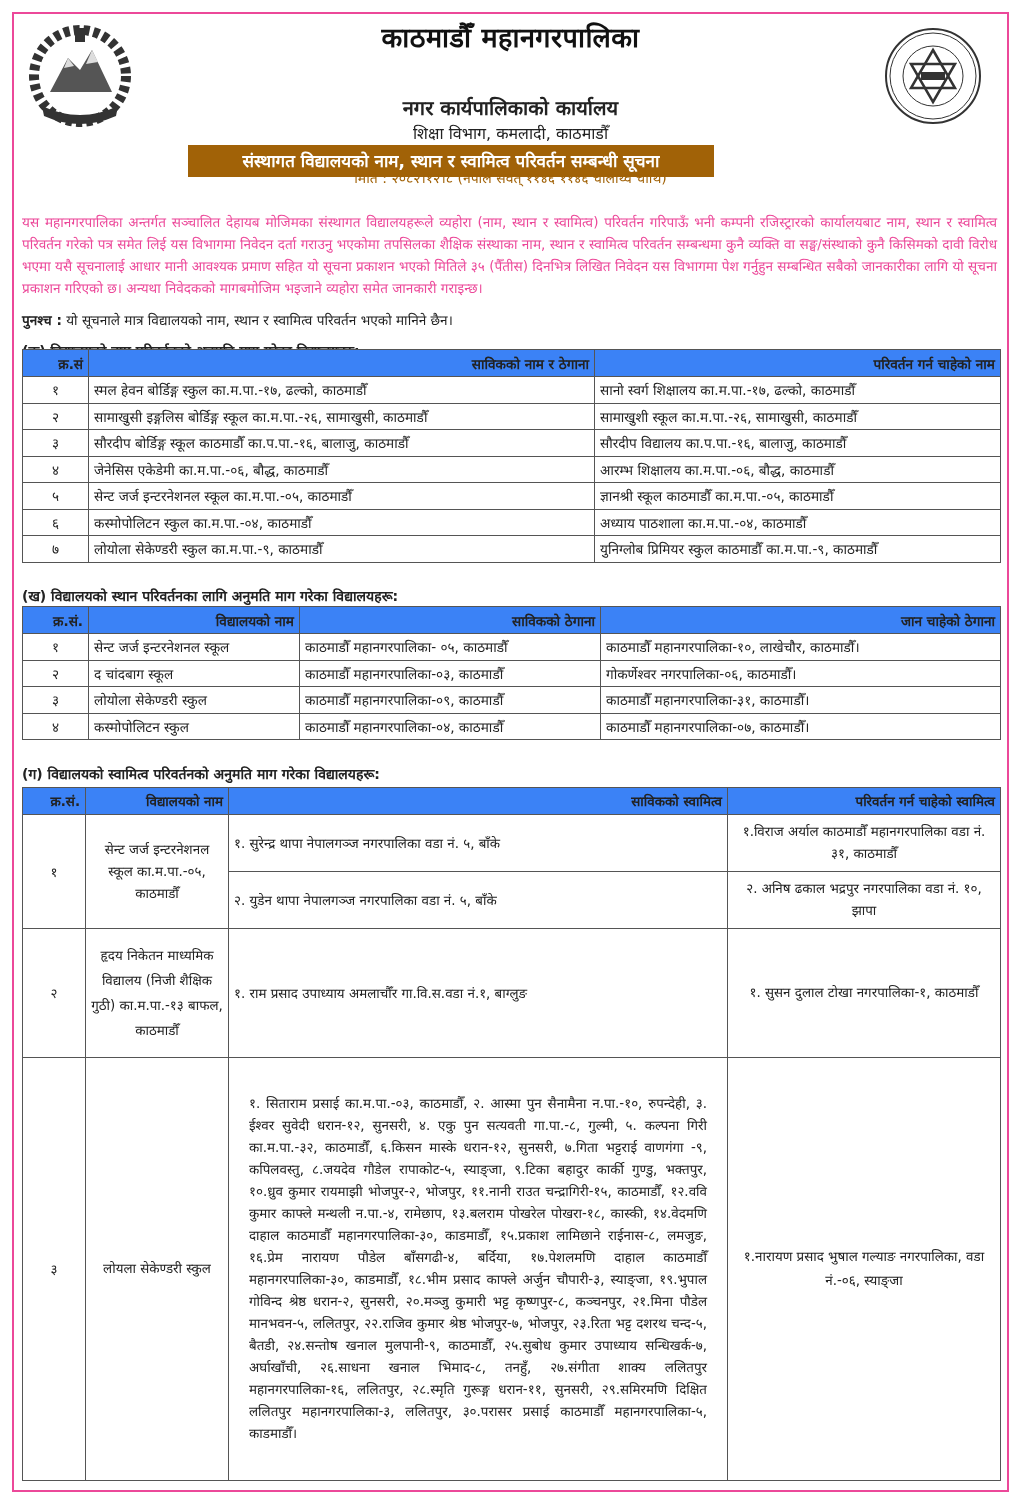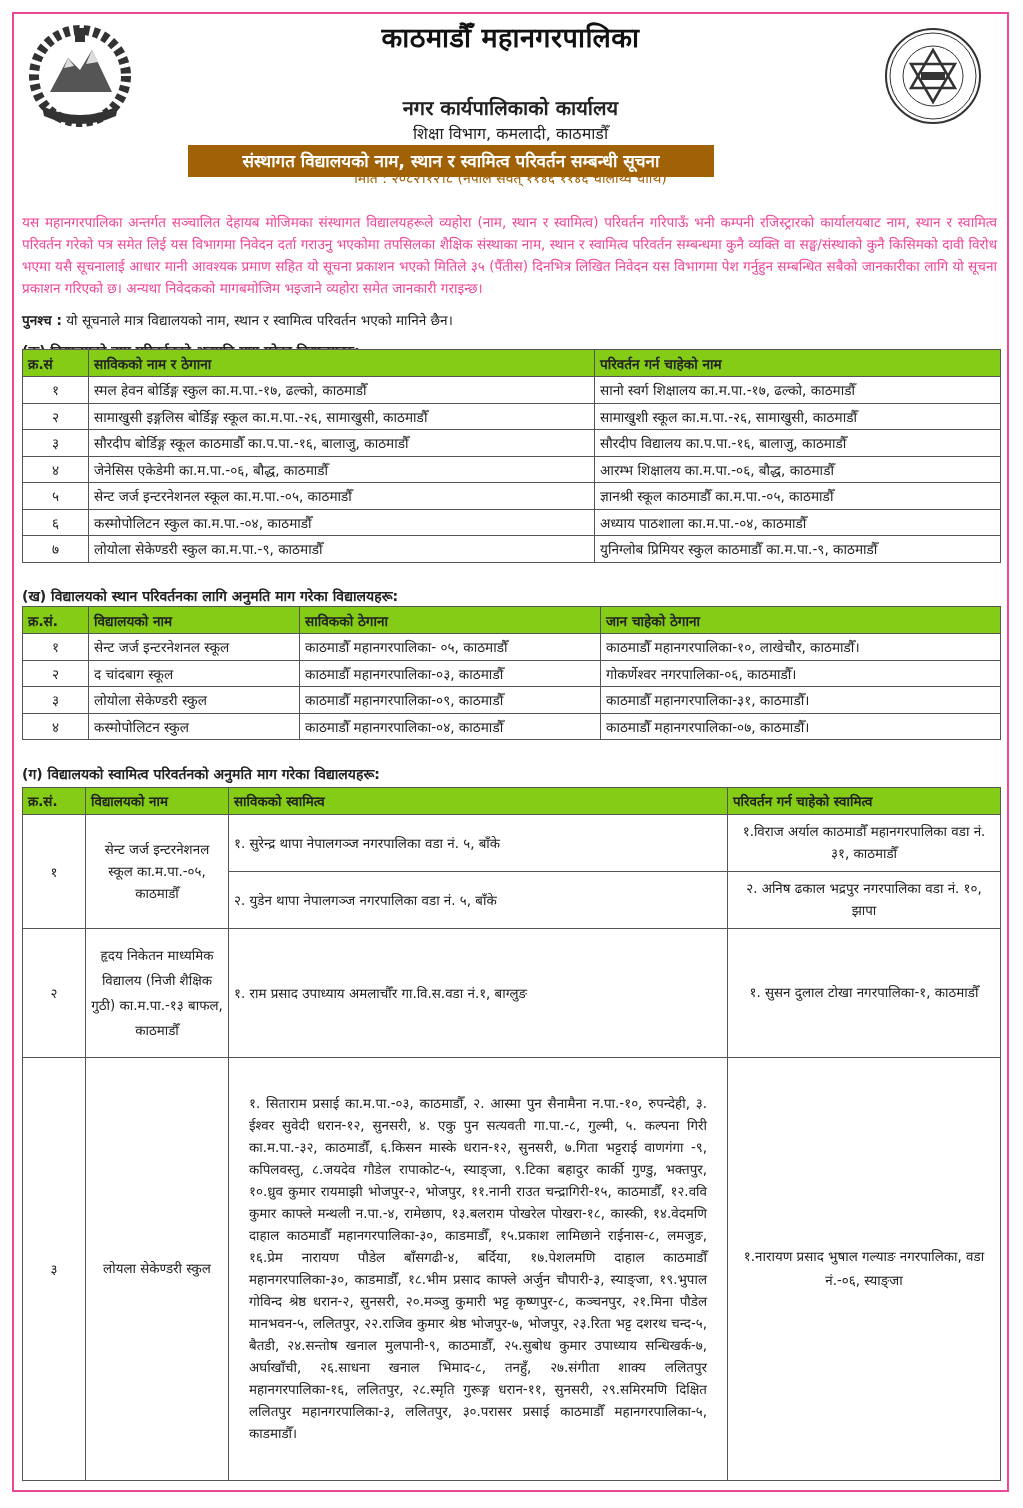--- a/index.html
+++ b/index.html
@@ -13,21 +13,21 @@
   .h3 { position: absolute; left: 0; right: 0; top: 80px; text-align: center; font-size: 20px; font-weight: bold; color: #222; }
   .h4 { position: absolute; left: 0; right: 0; top: 108px; text-align: center; font-size: 16px; color: #222; }
   .banner { position: absolute; left: 174px; top: 131px; width: 526px; height: 32px; background: #a16207; color: #fff; text-align: center; font-size: 17px; font-weight: bold; line-height: 32px; }
   .date { position: absolute; left: 0; right: 0; top: 154px; text-align: center; font-size: 14px; color: #a16207; }
   .intro { position: absolute; left: 8px; right: 10px; top: 186px; font-size: 13.6px; line-height: 22px; text-align: justify; color: #ec4899; margin-top: 11px; }
   .note { position: absolute; left: 8px; top: 296px; font-size: 13.6px; color: #222; }
   .note b { font-weight: bold; }
   .sec-title { position: absolute; left: 8px; font-size: 14px; font-weight: bold; color: #222; }
   table { position: absolute; border-collapse: collapse; font-size: 13.6px; color: #222; }
   td, th { border: 1px solid #555; padding: 0 5px; }
-  th { background: #84cc16; font-weight: bold; height: 26px; text-align: left; }
+  th { background: #3b82f6; font-weight: bold; height: 26px; text-align: right; }
   .tA { left: 8px; top: 335px; width: 979px; }
   .tA td { height: 25.5px; }
   .tB { left: 8px; top: 592px; width: 979px; }
   .tB td { height: 25.5px; }
   .tC { left: 8px; top: 773px; width: 979px; font-size: 13.4px; }
   .c { text-align: center; }
   .tall-text { line-height: 22px; text-align: justify; padding: 2px 20px; }
 </style>
 </head>
 <body>

